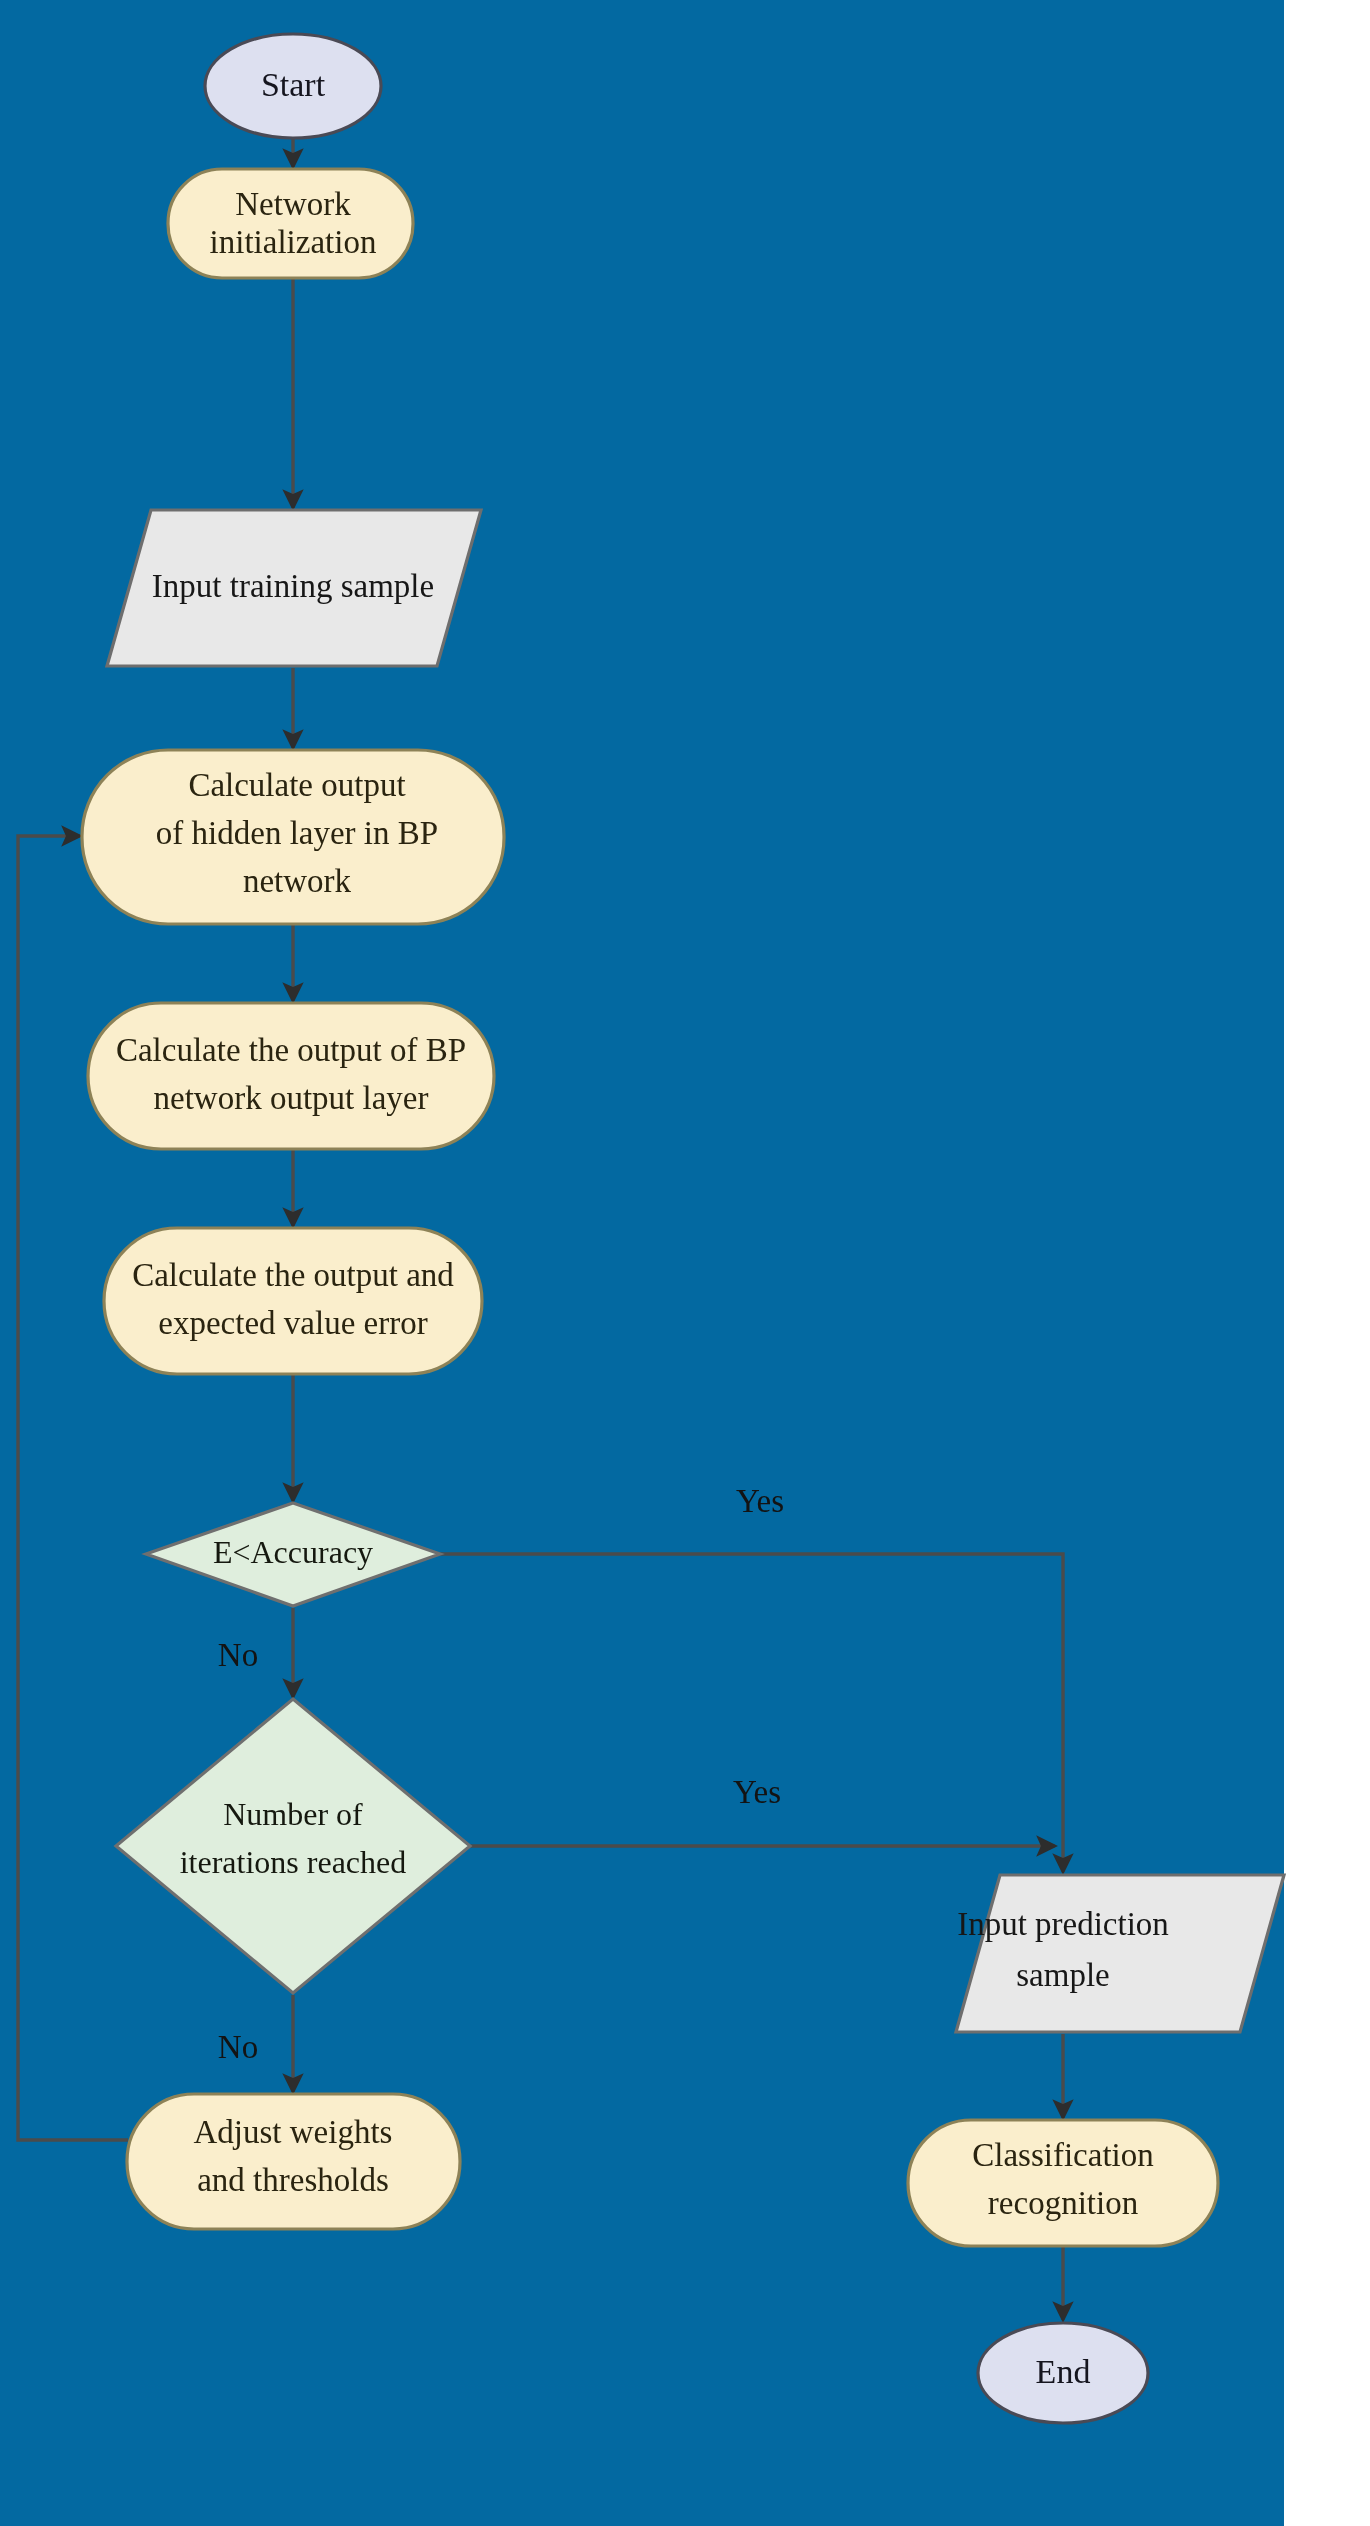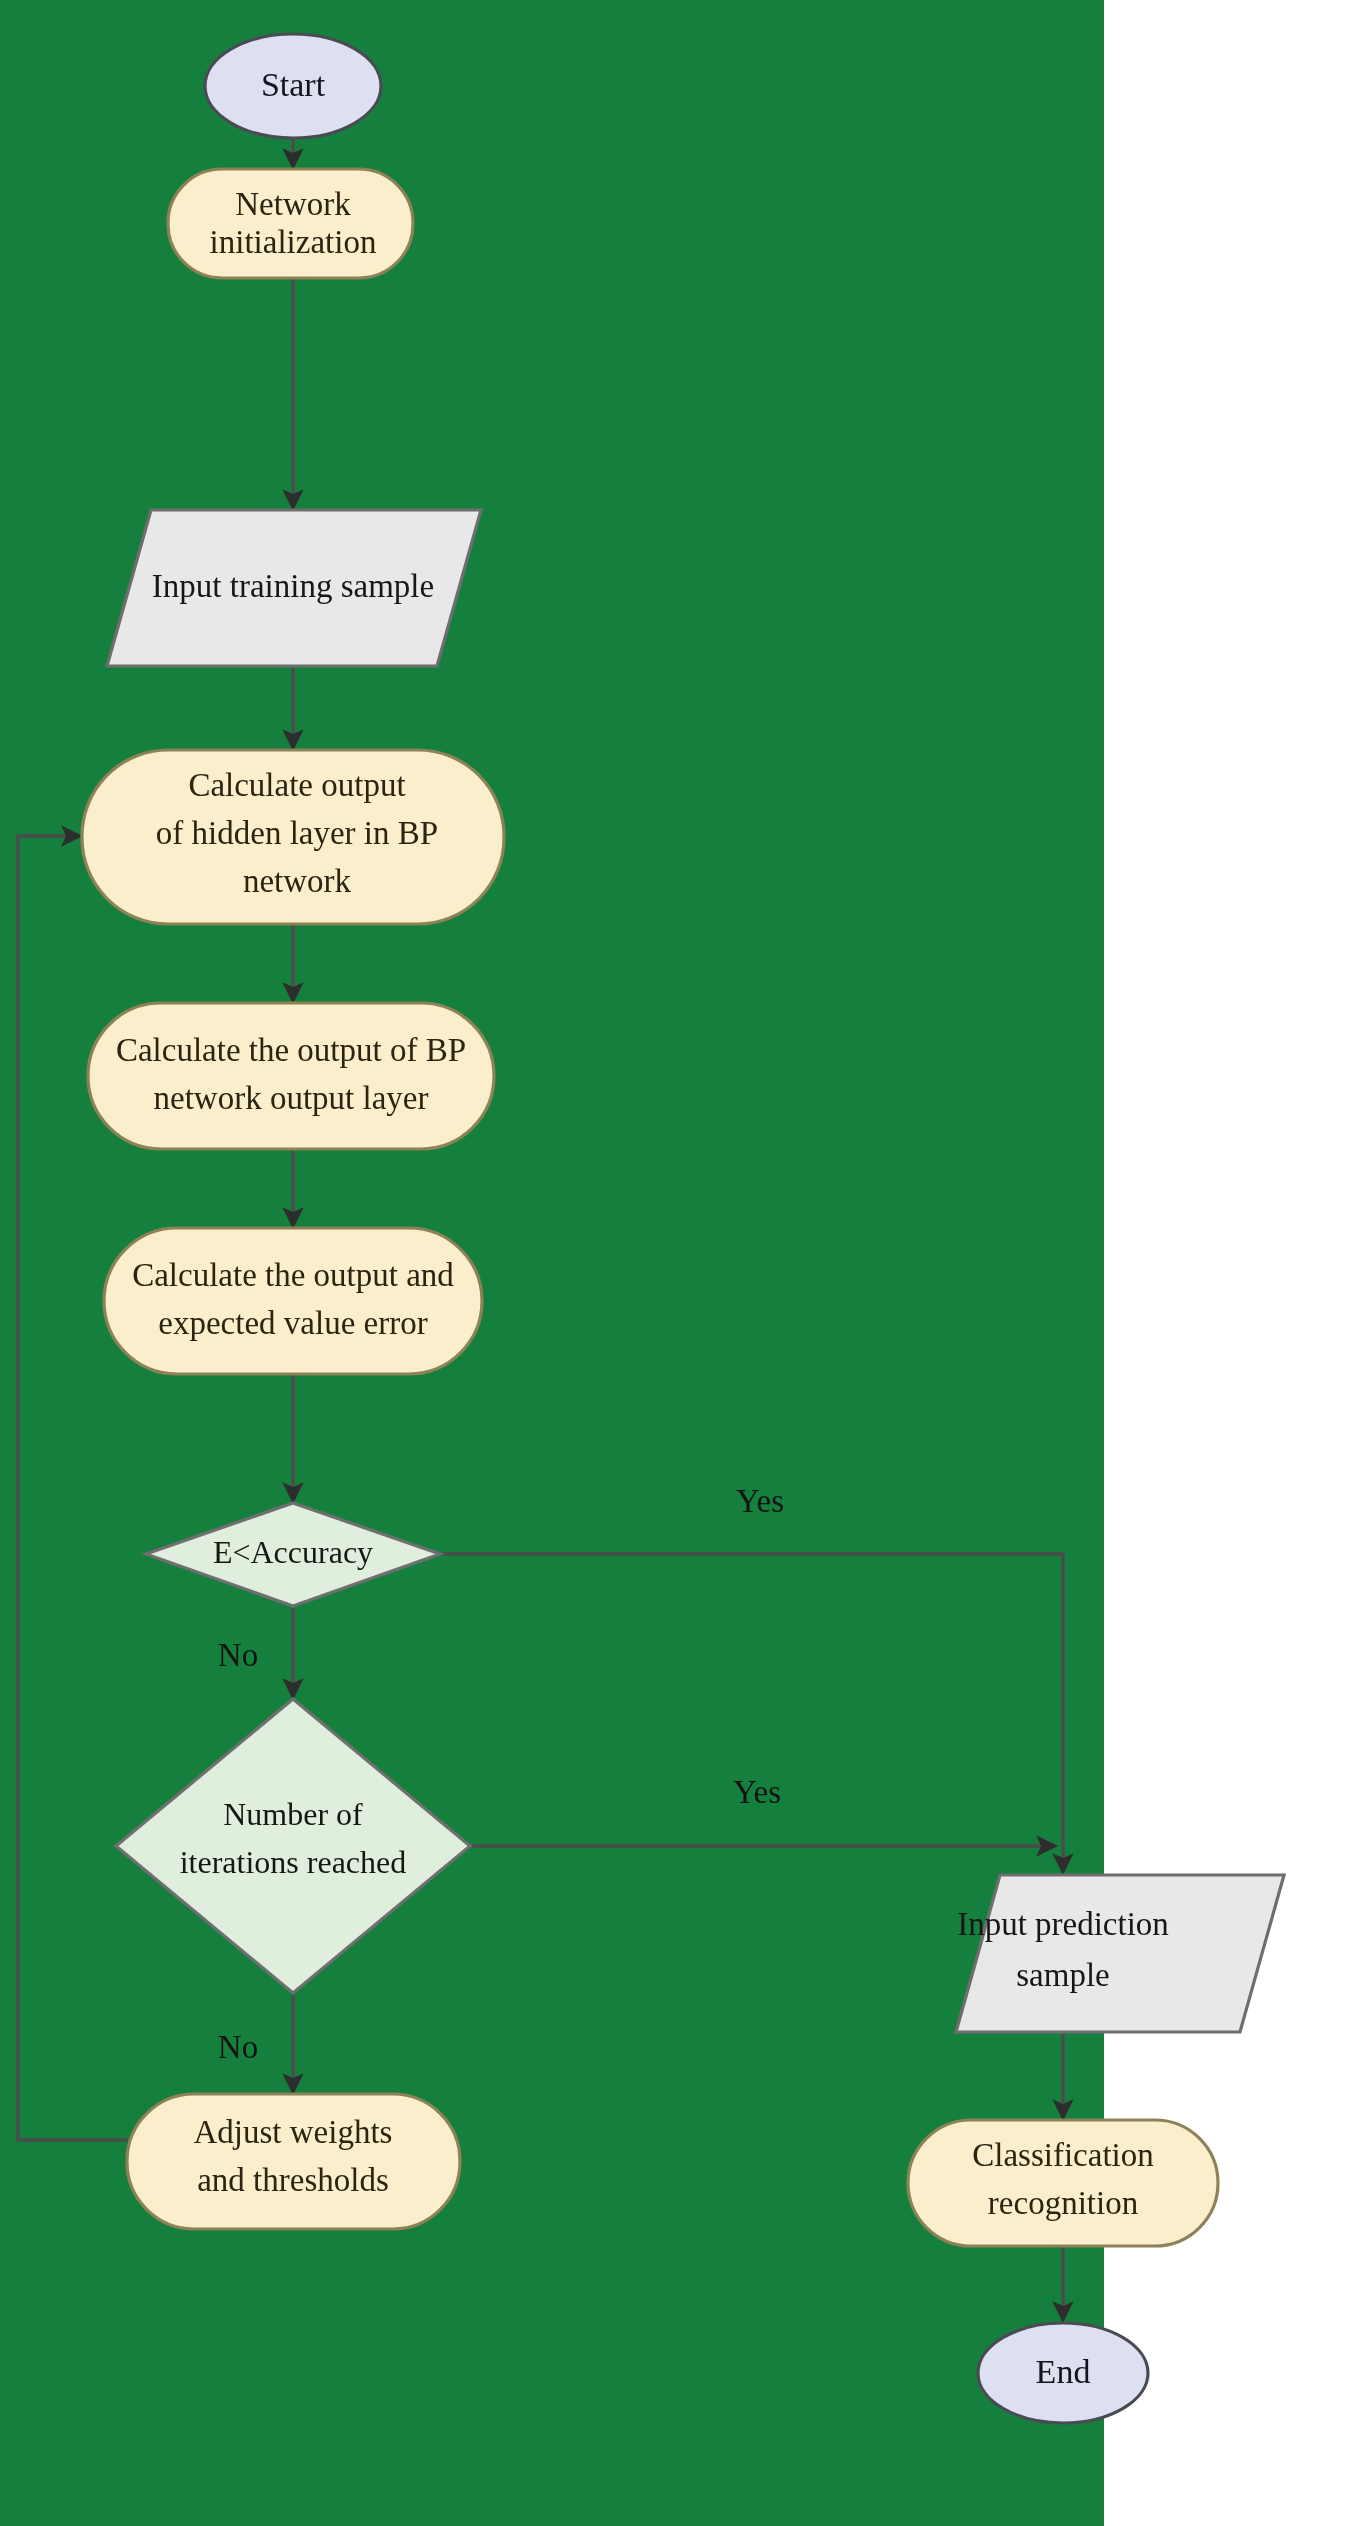--- a/index.html
+++ b/index.html
@@ -8,23 +8,23 @@
     background: #ffffff;
   }
   body {
     width: 1370px;
     height: 2526px;
     overflow: hidden;
     font-family: "Liberation Serif", "DejaVu Serif", serif;
   }
   #flow-root {
     position: relative;
-    width: 1104px;
+    width: 1284px;
     height: 2526px;
-    background: #15803d;
+    background: #0369a1;
   }
   svg#flow-svg {
     position: absolute;
     top: 0; left: 0;
     width: 1370px;
     height: 2526px;
     display: block;
   }
   .node-text {
     font-family: "Liberation Serif", "DejaVu Serif", serif;

